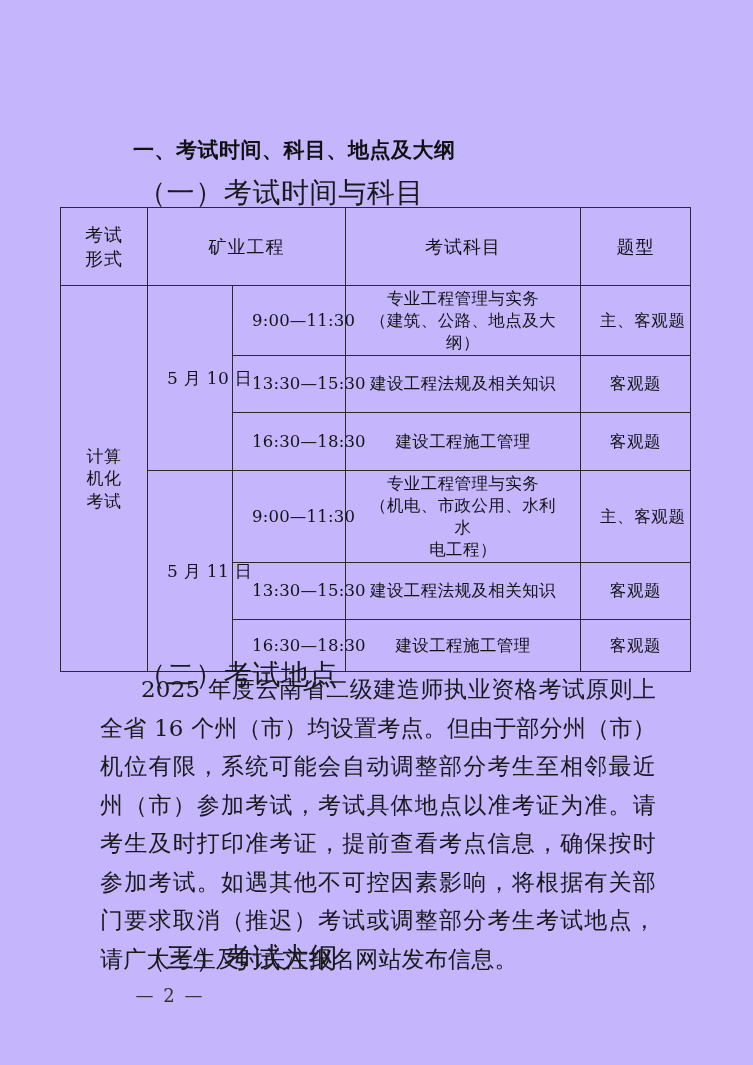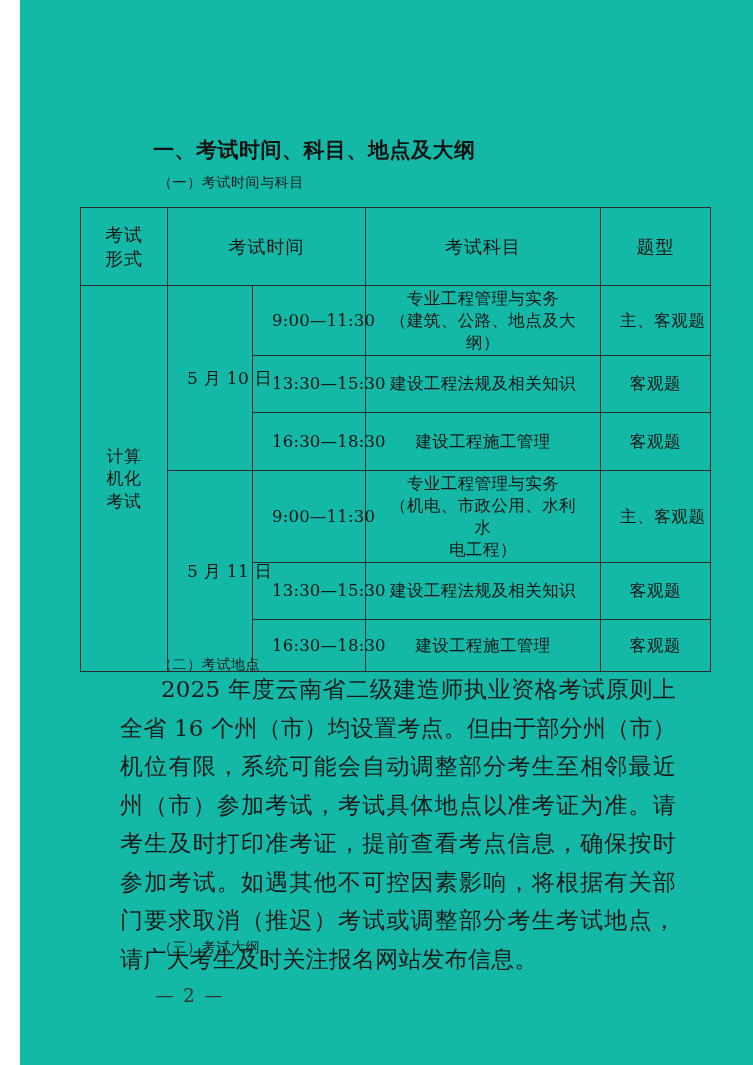--- a/index.html
+++ b/index.html
@@ -13,40 +13,39 @@
     position: relative;
     overflow: hidden;
     font-family: "DejaVu Serif", "Liberation Serif", serif;
     color: #1a1a1a;
     -webkit-font-smoothing: antialiased;
   }
 
   .page {
     position: absolute;
     inset: 0;
-    background: #14b8a6;
-    margin-left: 20px;
+    background: #c4b5fd;
   }
 
   
   .section-heading {
     position: absolute;
     left: 133px;
     top: 136px;
     font-family: "DejaVu Sans", "Liberation Sans", sans-serif;
     font-weight: 700;
     font-size: 21px;
     letter-spacing: 0.5px;
     color: #111111;
     white-space: nowrap;
   }
 
   .sub-heading {
     position: absolute;
-    font-size: 14px;
+    font-size: 28px;
     letter-spacing: 0.6px;
     color: #1a1a1a;
     white-space: nowrap;
     font-family: Liberation Mono, monospace;
   }
   .sub-heading-a { left: 138px; top: 174px; }
   .sub-heading-b { left: 138px; top: 656px; }
   .sub-heading-c { left: 138px; top: 939px; }
 
   
@@ -157,21 +156,21 @@
     <colgroup>
       <col class="col-form">
         <col class="col-date">
         <col class="col-time">
       <col class="col-subj">
         <col class="col-type">
     </colgroup>
     <thead>
       <tr>
         <th>考试形式</th>
-        <th colspan="2">考试时间</th>
+        <th colspan="2">矿业工程</th>
         <th>考试科目</th>
         <th>题型</th>
       </tr>
     </thead>
     <tbody>
       <tr class="row-h1">
         <td class="cell-form" rowspan="6">计算机化考试</td>
         <td class="cell-date" rowspan="3">5 月 10 日</td>
         <td class="cell-time">9:00—11:30</td>
         <td class="cell-subject">

